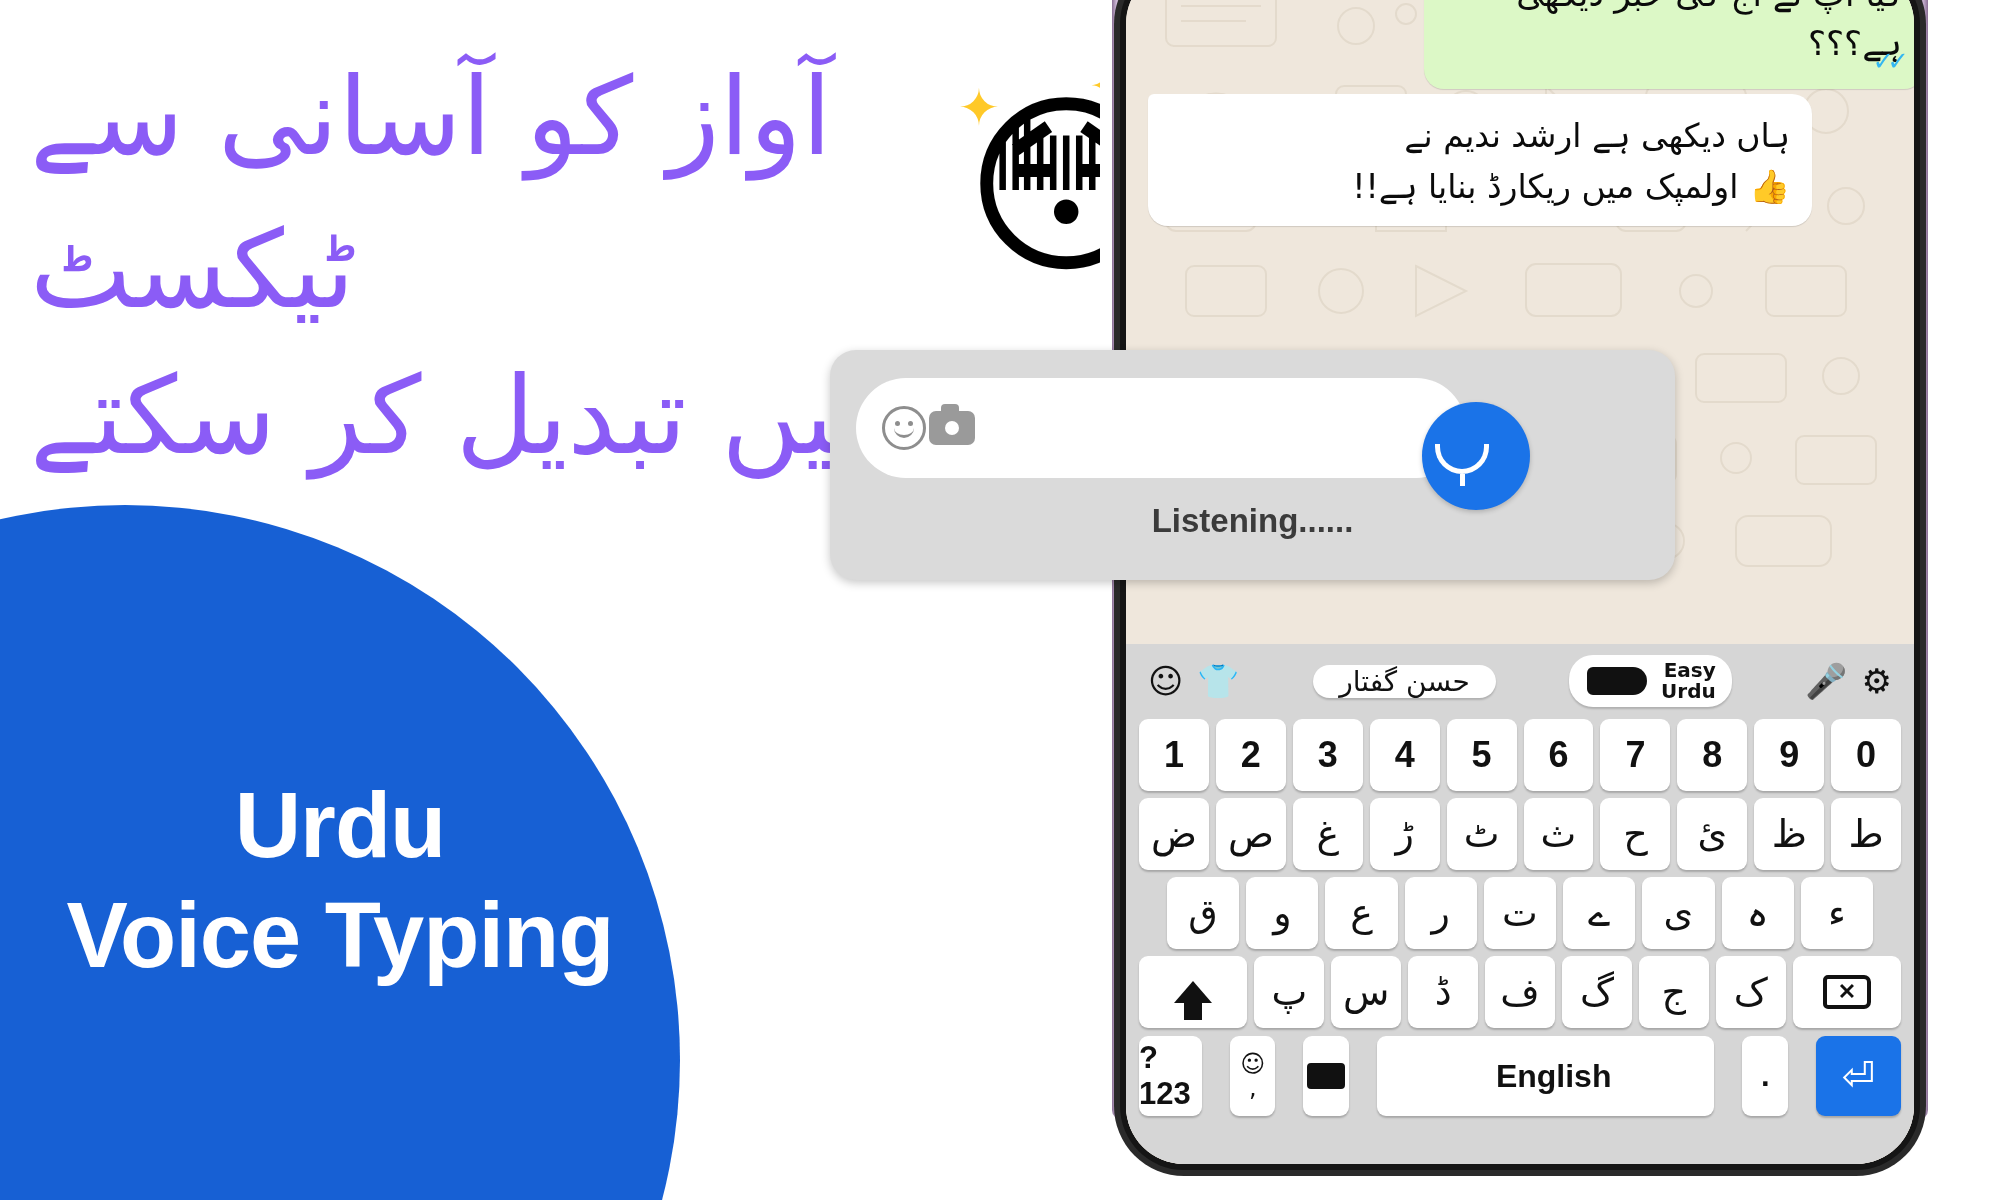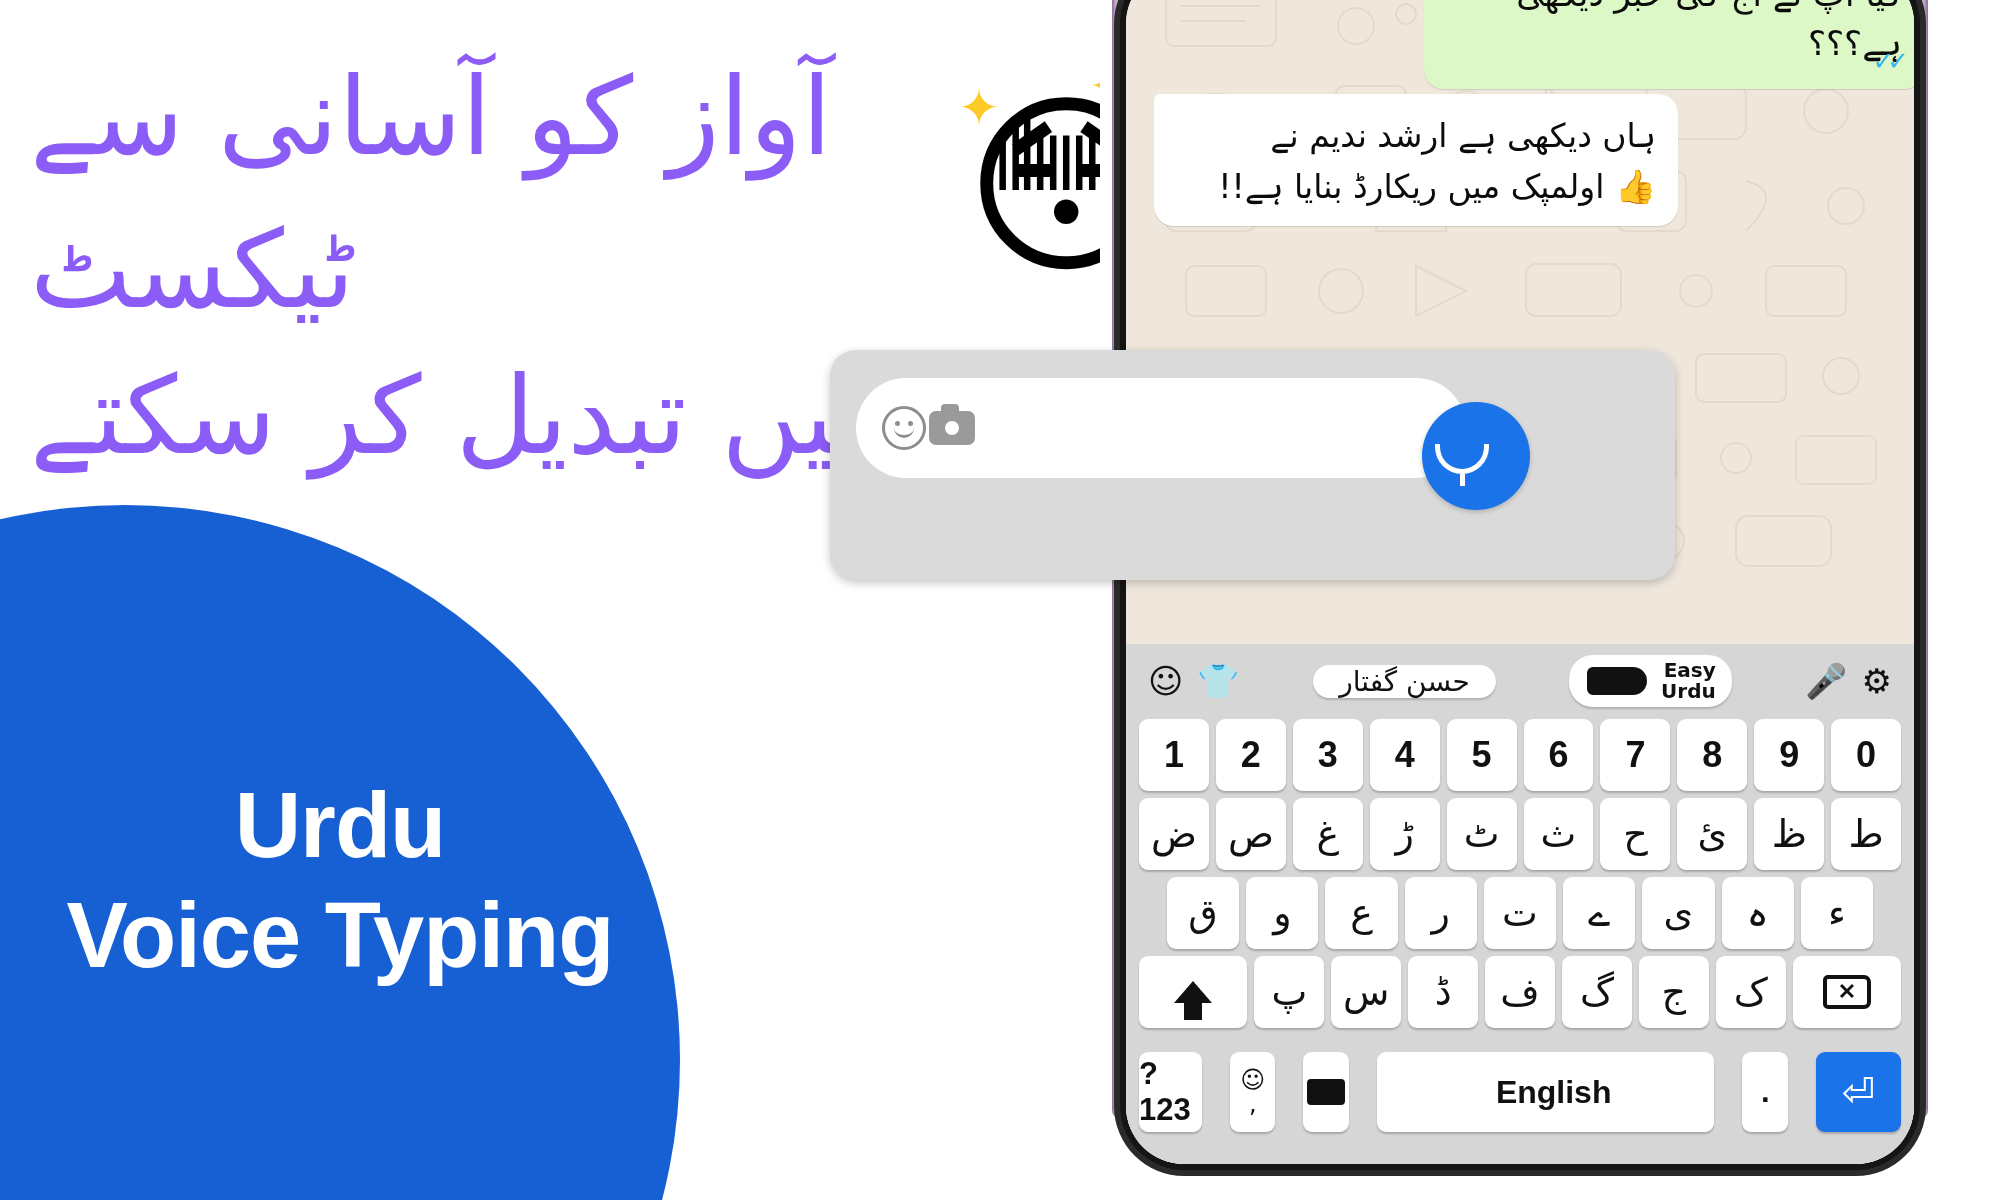--- a/index.html
+++ b/index.html
@@ -127,28 +127,27 @@
     line-height:1.45;
     text-align:right;
   }
   #ticks {
     position:absolute; right:22px; bottom:8px;
     color:#34b7f1; font-size:26px; letter-spacing:-7px;
     font-family:"DejaVu Sans", sans-serif;
   }
   #bubble-in {
     left:22px; top:128px;
-    width:524px;
+    width:664px;
     background:#ffffff;
     border-radius:6px 20px 20px 20px;
     font-size:33px;
     line-height:1.55;
     text-align:right;
     padding-bottom:14px;
-    margin-left:6px;
   }
   #bubble-in .line2 { display:block; }
   #thumb { font-family:"DejaVu Sans", sans-serif; }
 
   
   #voice-panel {
     position:absolute;
     left:-230px; top:390px;
     width:845px; height:230px;
     background:#dadada;
@@ -259,21 +258,21 @@
   }
   .key.num { font-weight:bold; font-size:36px; font-family:"Liberation Sans", sans-serif; }
   .key.urdu { font-size:38px; }
   #row-letters2 { padding:0 33px; }
   .key.wide  { flex:1.55; }
   .key.space { flex:5.1; font-size:32px; font-weight:bold; font-family:"Liberation Sans", sans-serif;padding-left:16px; }
   .key.narrow{ flex:.72; }
   .key.enter { flex:1.35; background:#1a73e8; color:#fff; font-size:40px; }
   .key.sym   { font-weight:bold; font-size:31px; font-family:"Liberation Sans", sans-serif; }
   .key.stack { flex-direction:column; gap:0px; font-size:24px; line-height:1; }
-  #row-bottom { margin-top:24px;gap:28px; }
+  #row-bottom { margin-top:8px;gap:28px; }
   #row-bottom .key { height:80px; }
 
   .shift-arrow {
     width:0;height:0;border-left:19px solid transparent;border-right:19px solid transparent;
     border-bottom:22px solid #111; position:relative;
   }
   .shift-arrow::after{content:"";position:absolute;left:-9px;top:22px;width:18px;height:17px;background:#111;}
   .bs {
     position:relative;width:48px;height:34px;
     border:4px solid #111;border-radius:5px 7px 7px 5px;
@@ -485,14 +484,15 @@
           </span>
       </div>
       <div id="mic-btn">
         <span id="mic-wrap">
           <span class="mic-body"></span>
           <span class="mic-arc"></span>
           <span class="mic-stem"></span>
         </span>
       </div>
     </div>
+    <div id="listening">Listening......</div>
   </div>
 </div>
 
 </body></html>

